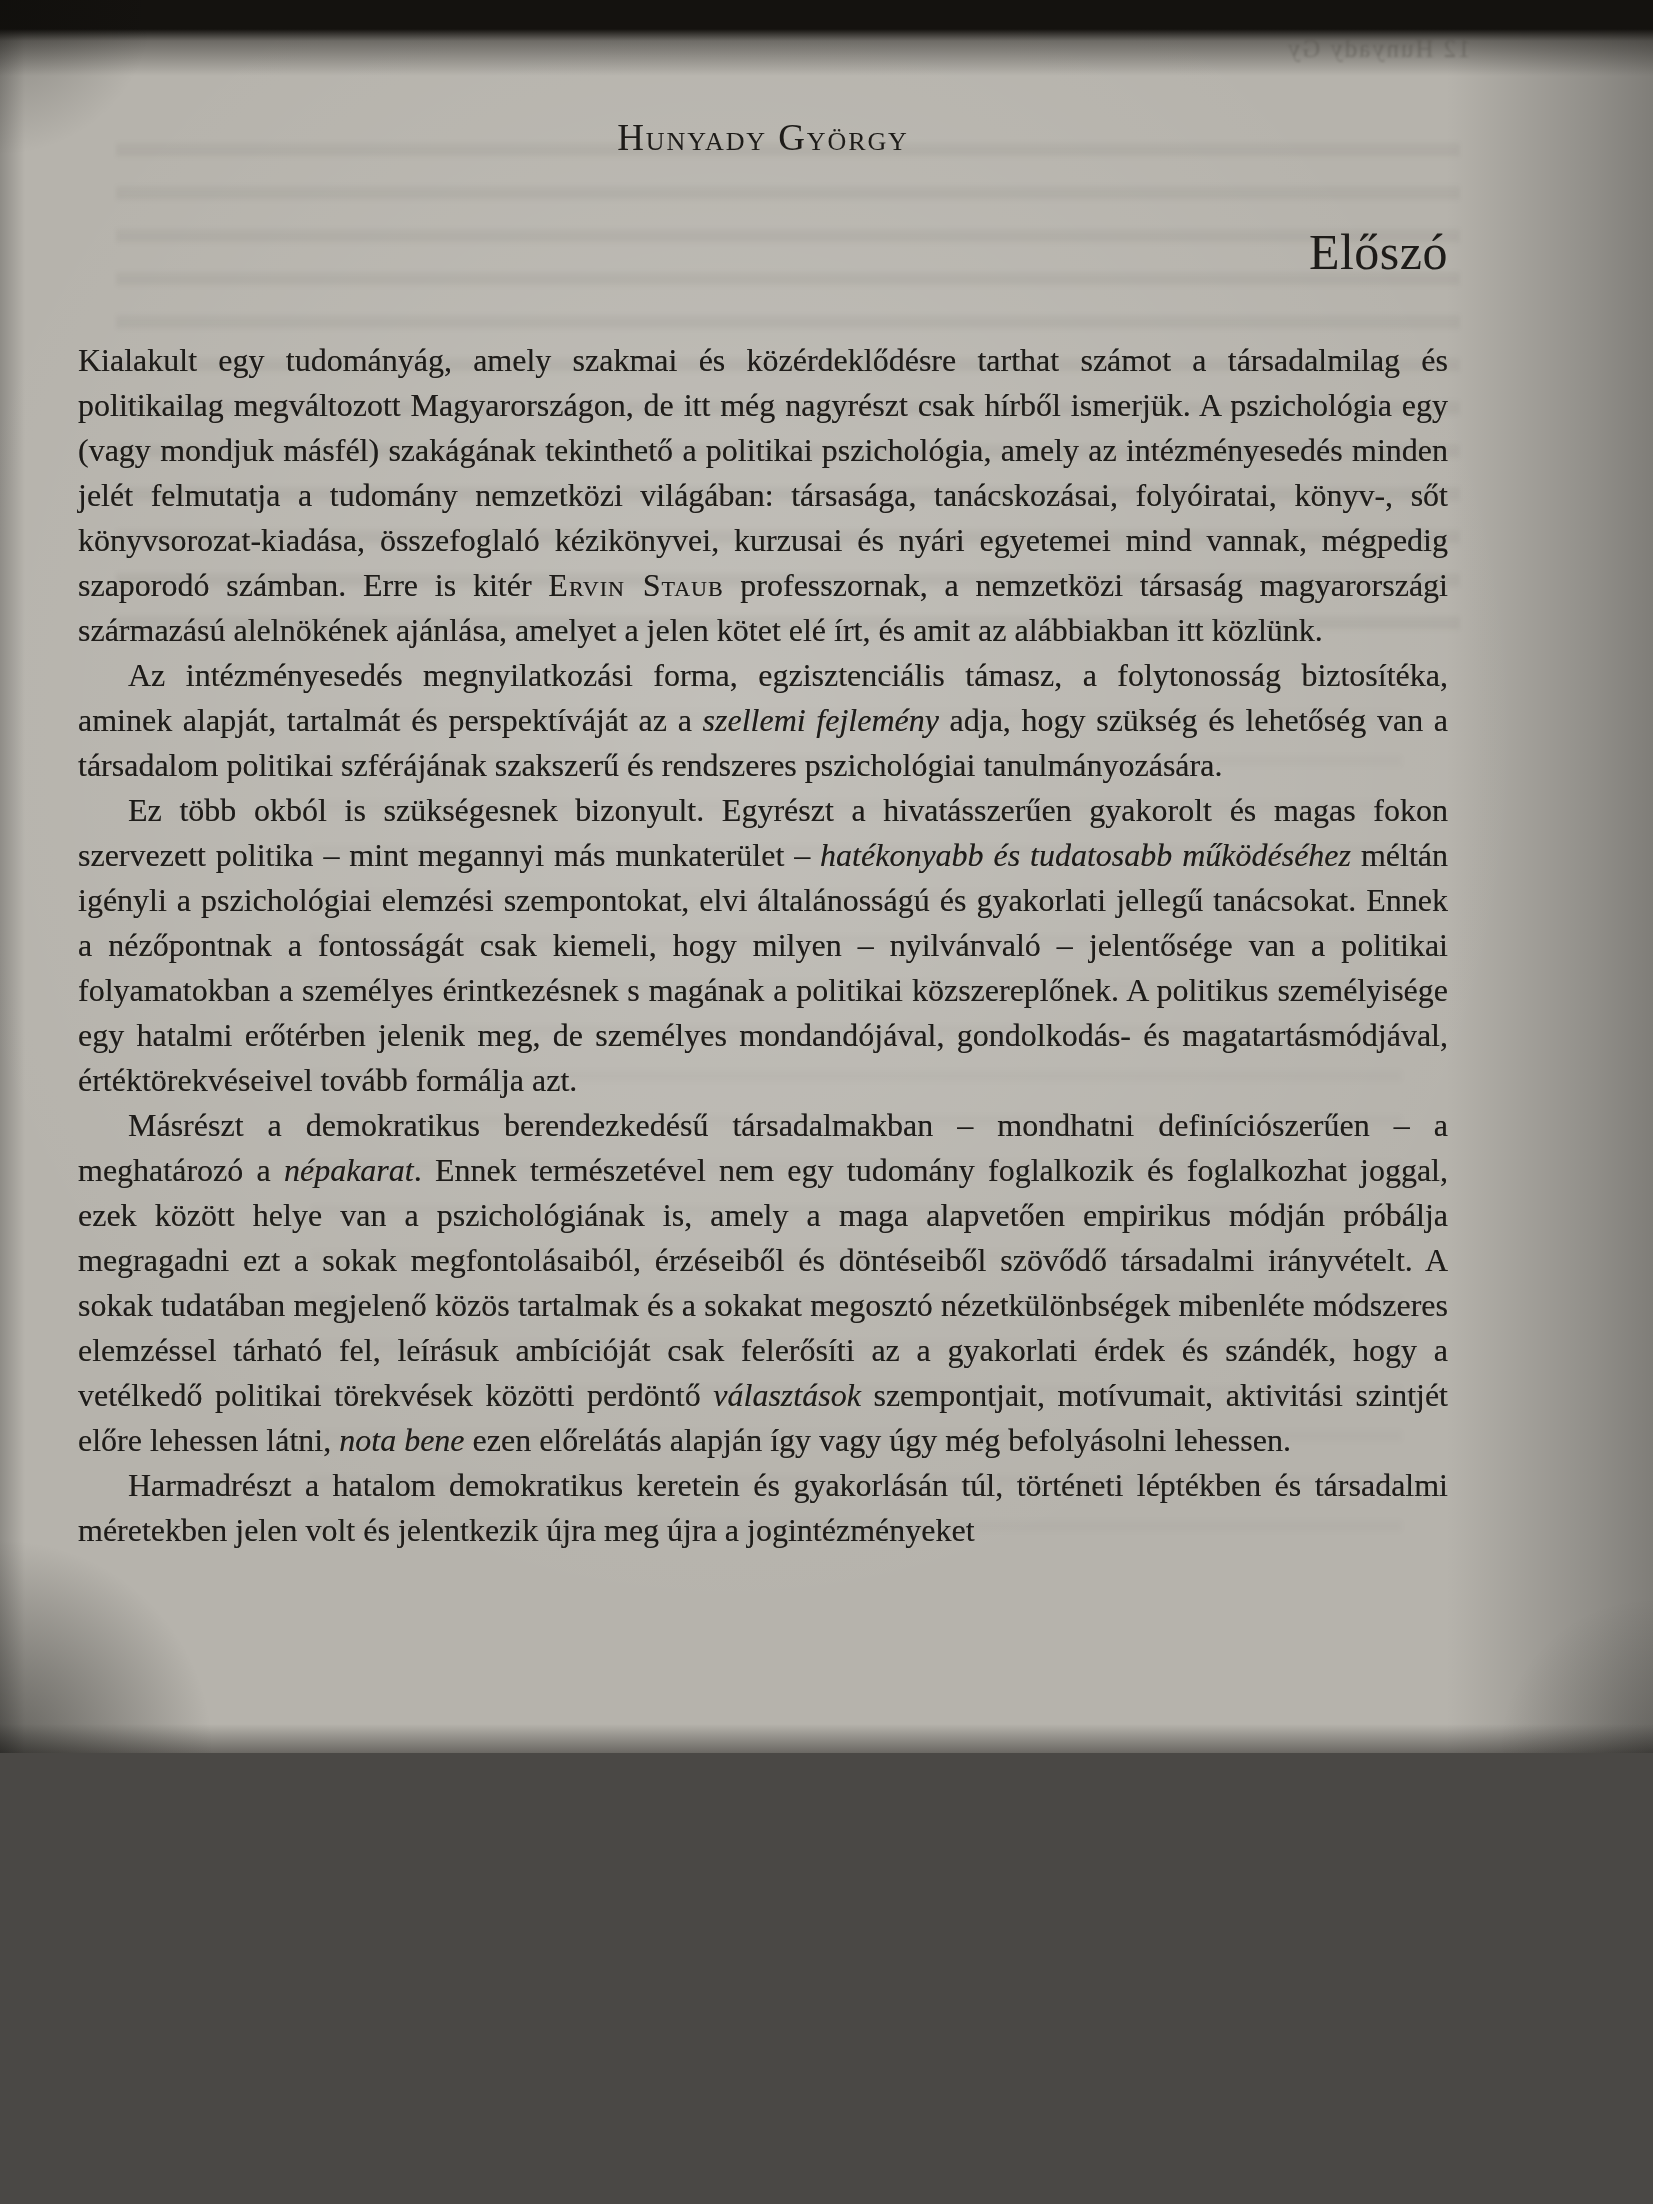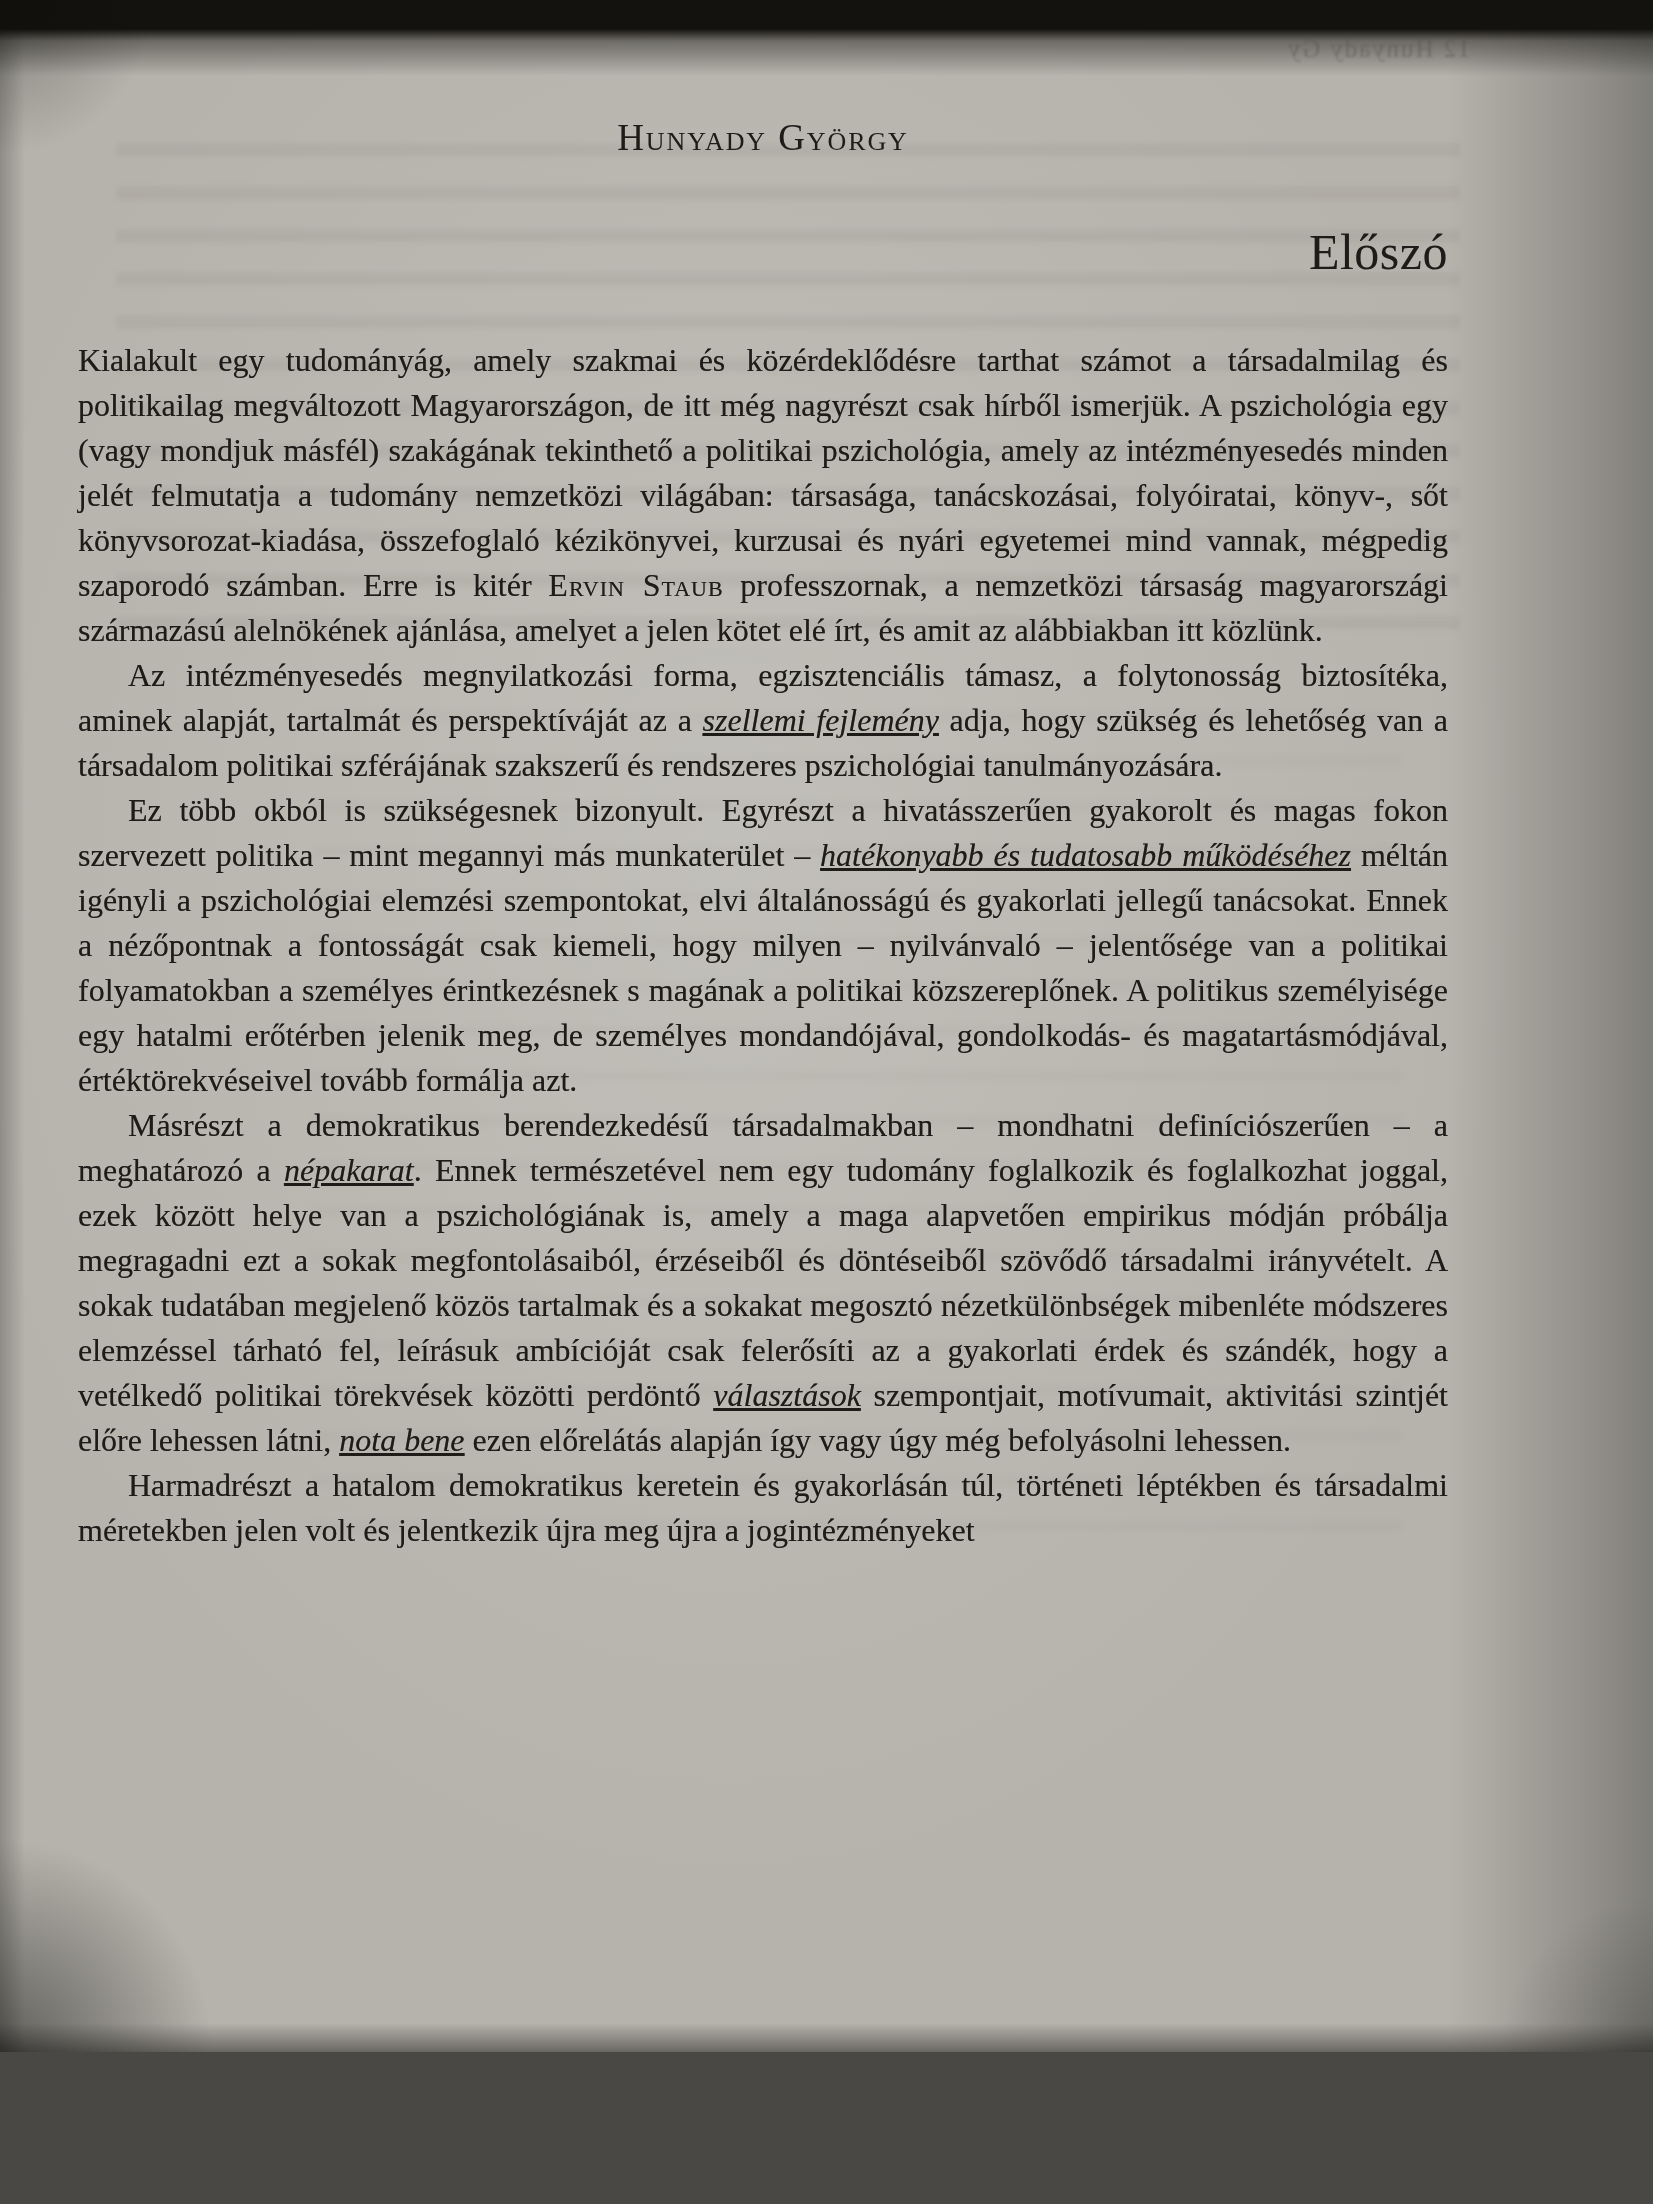--- a/index.html
+++ b/index.html
@@ -3,21 +3,21 @@
 <meta charset="utf-8">
 <style>
   html, body {
     margin: 0;
     padding: 0;
     background: #4a4845;
   }
   .scan-page {
     position: relative;
     width: 1654px;
-    height: 2052px;
+    height: 1753px;
     margin: 0 auto;
     overflow: hidden;
     font-family: "Liberation Serif", "DejaVu Serif", serif;
     color: #1e1c19;
     background:
       radial-gradient(circle at 0% 100%, rgba(10,10,8,0.50) 0px, rgba(10,10,8,0.0) 213px),
       radial-gradient(circle at 0% 0%, rgba(10,10,8,0.30) 0px, rgba(10,10,8,0.0) 155px),
       radial-gradient(circle at 100% 100%, rgba(10,10,8,0.22) 0px, rgba(10,10,8,0.0) 155px),
       linear-gradient(to top, rgba(15,13,11,0.45) 0px, rgba(15,13,11,0.0) 29px),
       linear-gradient(to bottom, #14120f 0px, #14120f 29px, rgba(20,18,15,0.45) 41px, rgba(20,18,15,0.0) 76px),
@@ -113,21 +113,21 @@
     line-height: 45px;
     text-shadow: 0 0 0.6px rgba(30,28,25,0.55);
   }
   .para {
     margin: 0;
     padding: 0;
   }
   .para.indent {
     text-indent: 50px;
   }
-  .seg-italic { font-style: italic; text-decoration: underline; }
+  .seg-italic { font-style: italic; }
   .seg-smallcaps { font-variant: small-caps; letter-spacing: 1px; }
 
   .watermark {
     position: absolute;
     left: 3.9px;
     bottom: 9.7px;
     transform: rotate(-90deg);
     transform-origin: 0% 100%;
     white-space: nowrap;
     font-family: "Liberation Sans", sans-serif;

